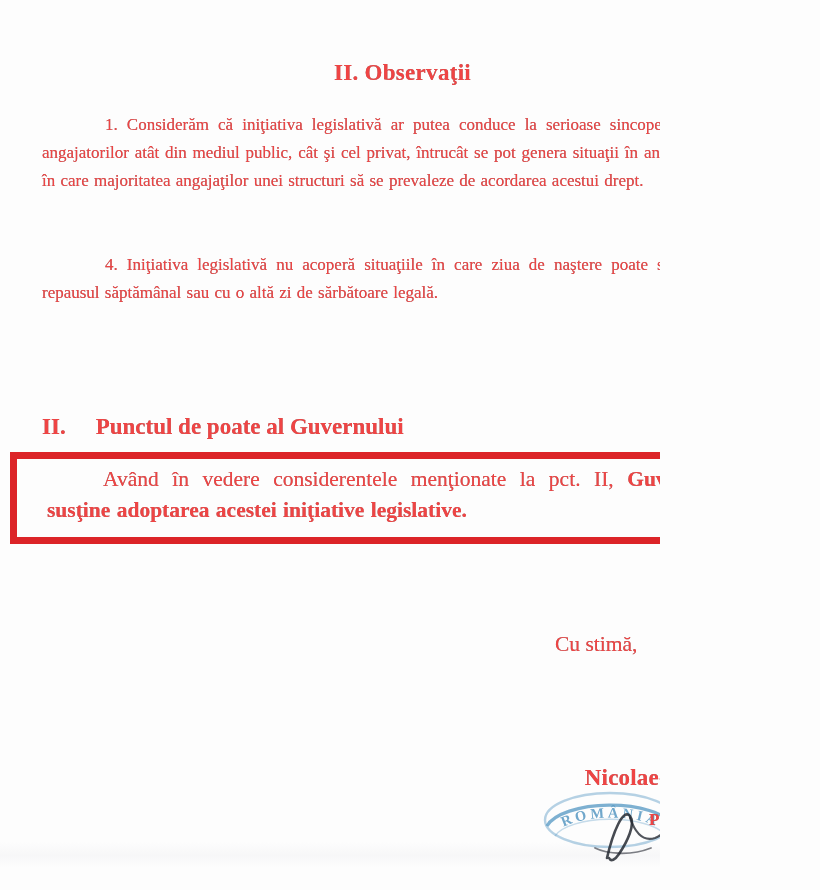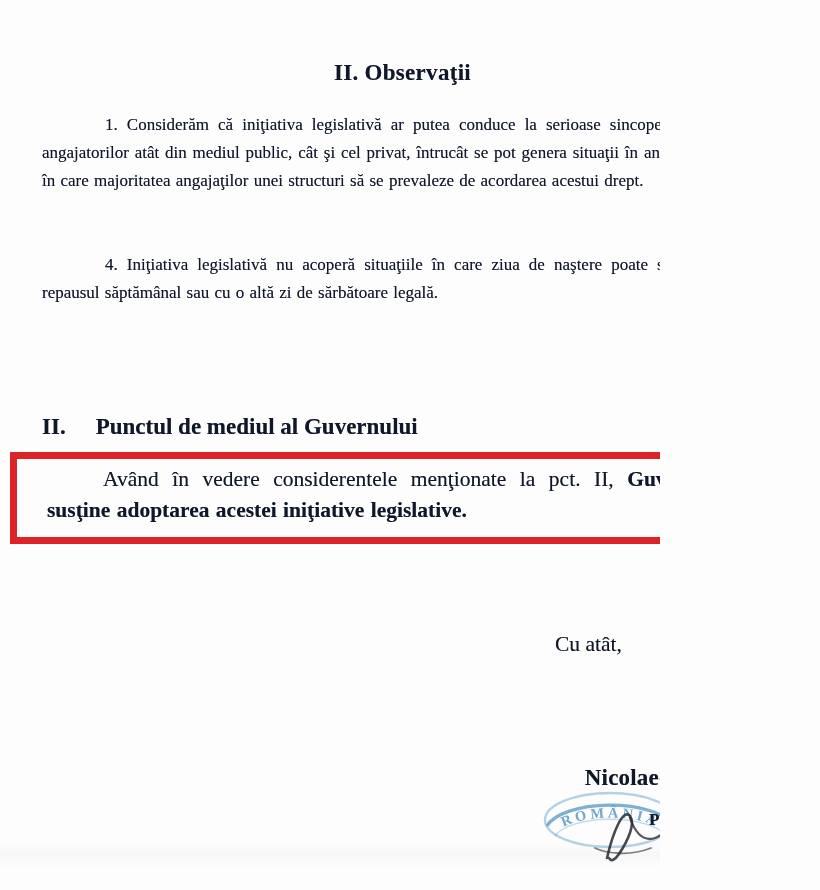--- a/index.html
+++ b/index.html
@@ -9,21 +9,21 @@
     background: #fdfdfd;
     font-family: "Liberation Serif", "DejaVu Serif", serif;
   }
 
   .page {
     position: relative;
     width: 660px;
     height: 890px;
     background: #fdfdfd;
     overflow: hidden;
-    color: #0f172a;
+    color: #ef4444;
   }
 
   
   .ink { text-shadow: 0 0 0.6px rgba(46,46,46,0.55); }
 
   .heading-1 {
     position: absolute;
     top: 60px;
     left: 42px;
     width: 721px;
@@ -150,28 +150,28 @@
 <div class="page">
 
   <h1 class="heading-1 ink">II. Observaţii</h1>
 
   <p class="body-par par-1 ink">1. Considerăm că iniţiativa legislativă ar putea conduce la serioase sincope în activitatea angajatorilor atât din mediul public, cât şi cel privat, întrucât se pot genera situaţii în anumite perioade în care majoritatea angajaţilor unei structuri să se prevaleze de acordarea acestui drept.</p>
 
   <p class="body-par par-2 ink">4. Iniţiativa legislativă nu acoperă situaţiile în care ziua de naştere poate să coincidă cu repausul săptămânal sau cu o altă zi de sărbătoare legală.</p>
 
   <div class="heading-2 ink">
     <span>II.</span>
-    <span>Punctul de mediul al Guvernului</span>
+    <span>Punctul de poate al Guvernului</span>
   </div>
 
   <div class="highlight-box">
     <p class="highlight-par ink"><span>Având în vedere considerentele menţionate la pct. II, </span><strong>Guvernul nu susţine adoptarea acestei iniţiative legislative.</strong></p>
   </div>
 
-  <div class="salutation ink">Cu atât,</div>
+  <div class="salutation ink">Cu stimă,</div>
 
   <svg class="stamp-svg" width="170" height="96" viewBox="0 0 170 96">
     <ellipse cx="75" cy="36" rx="65" ry="27" fill="none" stroke="#5d9cc5" stroke-width="2.4" opacity="0.45"></ellipse>
     <path d="M 12 42 A 65 27 0 0 1 138 41" fill="none" stroke="#5d9cc5" stroke-width="3.2" opacity="0.8"></path>
     <path d="M 20 52 A 57 22 0 0 1 130 51" fill="none" stroke="#5d9cc5" stroke-width="1.4" opacity="0.35"></path>
     <path id="stampTextArc" d="M 22 48 A 57 22 0 0 1 129 48" fill="none"></path>
     <text font-family="Liberation Serif, DejaVu Serif, serif" font-size="14.5" font-weight="bold" letter-spacing="3.5" fill="#5d9cc5" opacity="0.88">
       <textPath href="#stampTextArc" startOffset="8">ROMÂNIA</textPath>
     </text>
   </svg>

